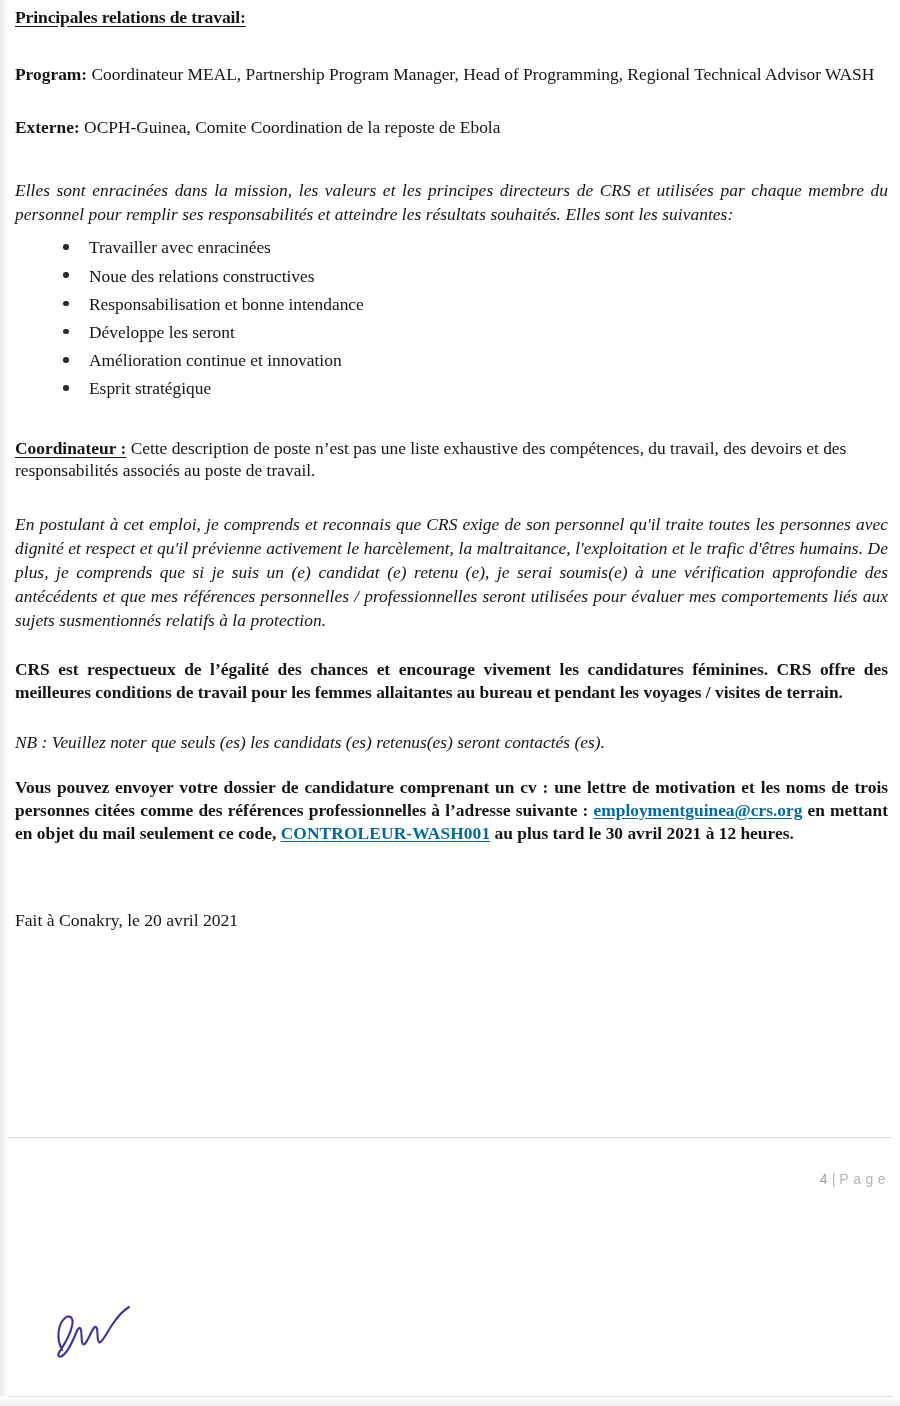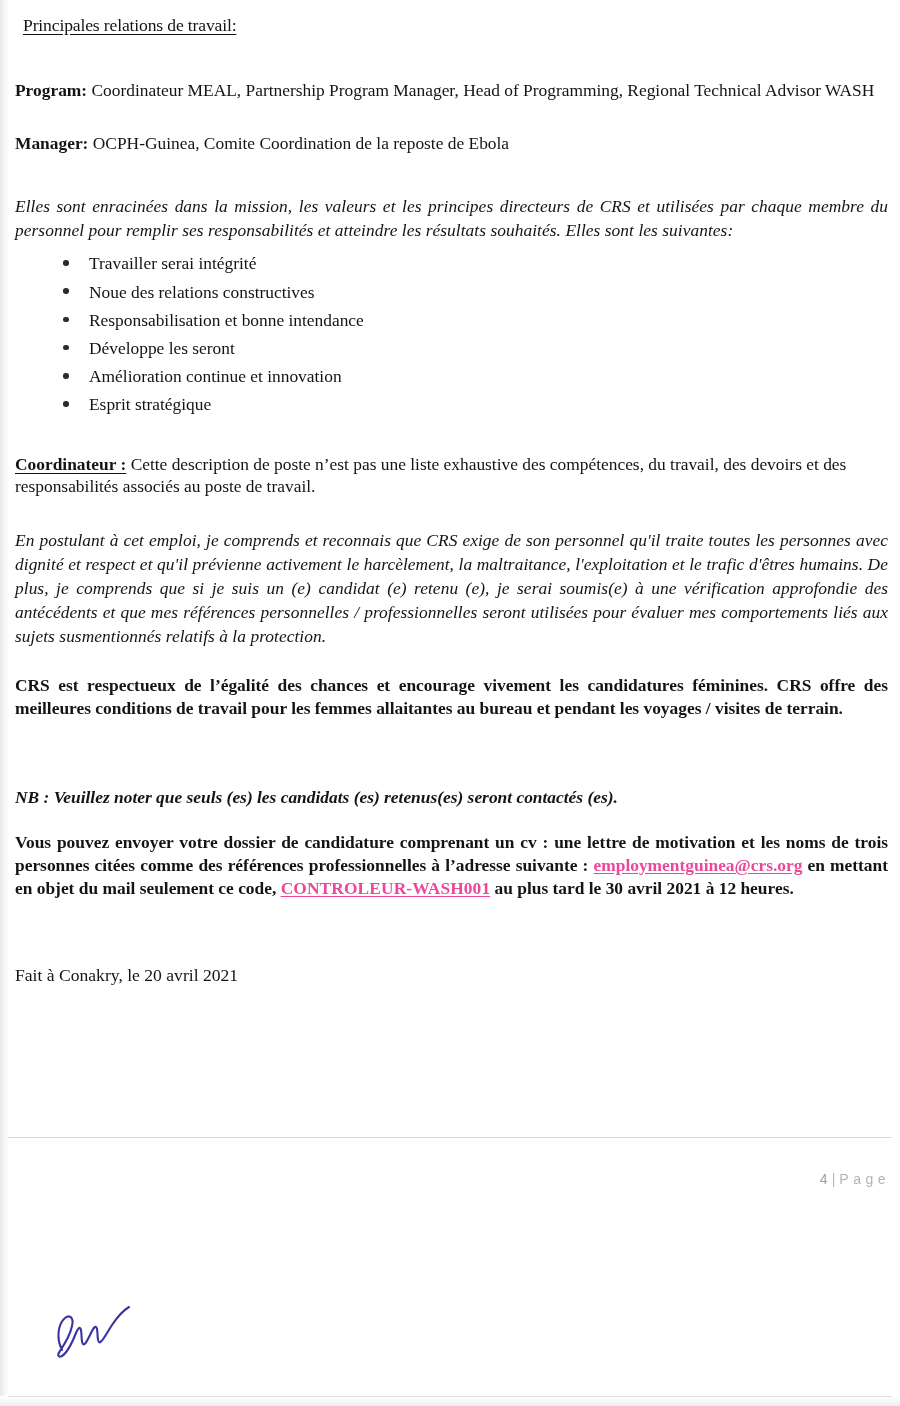--- a/index.html
+++ b/index.html
@@ -48,22 +48,22 @@
 
   .content {
     position: absolute;
     left: 15px;
     top: 6px;
     width: 873px;
   }
 
   h2.heading {
     font-size: 17.6px;
-    font-weight: normal;
-    margin: 8px;
+    font-weight: bold;
+    margin: 0;
     padding: 0;
     text-decoration: underline;
     text-underline-offset: 2.5px;
     letter-spacing: -0.15px;
   }
 
   p {
     margin: 0;
     padding: 0;
   }
@@ -86,24 +86,23 @@
     letter-spacing: 0.05px;
   }
 
   .para-bold {
     font-weight: bold;
     text-align: justify;
     line-height: 1.33;
   }
 
   .para-bolditalic {
-    font-weight: bold;
+    font-weight: normal;
     font-style: italic;
     line-height: 1.33;
-    margin-top: 39px;
   }
 
   ul.competency-list {
     list-style: none;
     margin: 7px 0 0 0;
     padding: 0;
   }
   ul.competency-list li {
     position: relative;
     padding-left: 74px;
@@ -114,21 +113,21 @@
     position: absolute;
     left: 48px;
     top: 0.62em;
     width: 5.5px;
     height: 5.5px;
     background: #2b2b2b;
     border-radius: 50%;
   }
 
   a.doclink {
-    color: #ec4899;
+    color: #0369a1;
     text-decoration: underline;
     text-underline-offset: 2px;
   }
   a.doclink.code {
     font-weight: bold;
     letter-spacing: 0.1px;
   }
 
   .closing {
     font-weight: normal;
@@ -179,33 +178,33 @@
   <div class="content">
 
     <h2 class="heading">Principales relations de travail:</h2>
 
     <div class="gap-34"></div>
 
     <p class="para-plain"><span class="lead">Program:</span> <span>Coordinateur MEAL, Partnership Program Manager, Head of Programming, Regional Technical Advisor WASH</span></p>
 
     <div class="gap-30"></div>
 
-    <p class="para-plain"><span class="lead">Manager:</span> <span>OCPH-Guinea, Comite Coordination de la reposte de Ebola</span></p>
+    <p class="para-plain"><span class="lead">Externe:</span> <span>OCPH-Guinea, Comite Coordination de la reposte de Ebola</span></p>
 
     <div class="gap-34"></div>
 
 
     <div class="gap-6"></div>
 
     <p class="para-italic">Elles sont enracinées dans la mission, les valeurs et les principes directeurs de CRS et utilisées par chaque membre du personnel pour remplir ses responsabilités et atteindre les résultats souhaités. Elles sont les suivantes:</p>
 
     <ul class="competency-list">
       <li>
         <span class="bullet"></span>
-        <span>Travailler serai intégrité</span>
+        <span>Travailler avec enracinées</span>
       </li>
       <li>
         <span class="bullet"></span>
         <span>Noue des relations constructives</span>
       </li>
       <li>
         <span class="bullet"></span>
         <span>Responsabilisation et bonne intendance</span>
       </li>
       <li>

